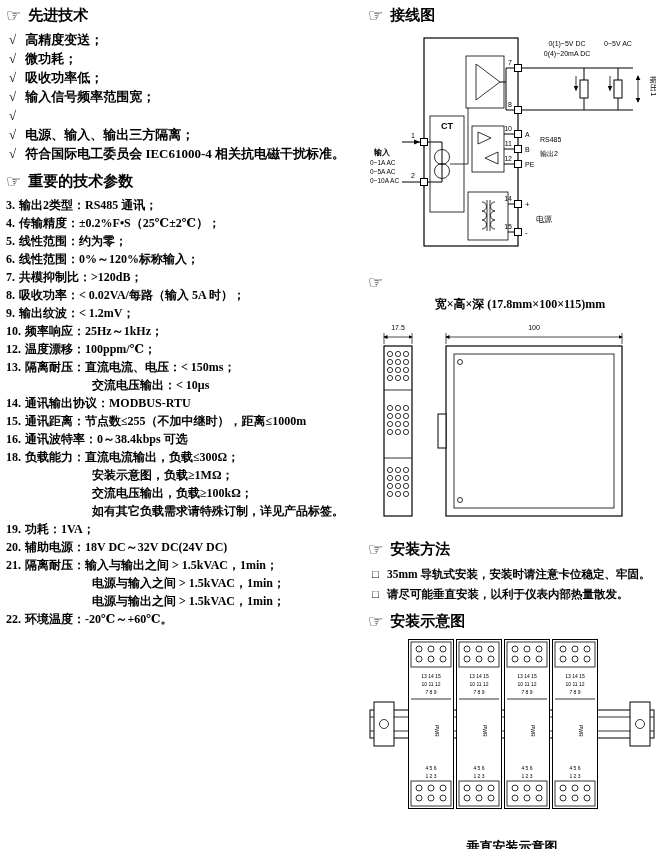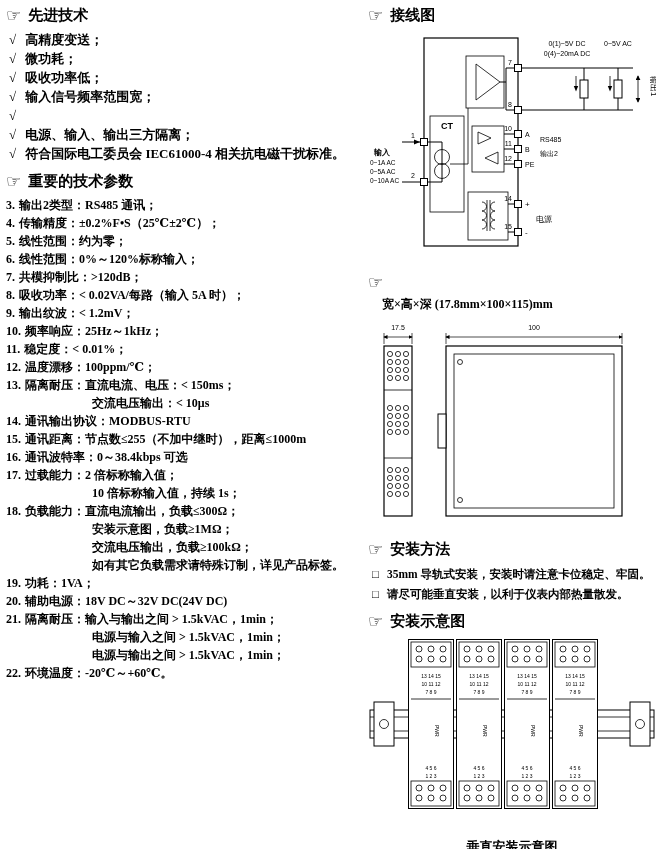--- a/index.html
+++ b/index.html
@@ -19,21 +19,21 @@
   .feat-row { display:flex; gap:9px; }
   .fcheck   { flex:none; }
 
   .params { font-size:12px; font-weight:bold; line-height:18px; }
   .p-row, .p-cont { white-space:pre-wrap; }
   .p-num  { margin-right:4px; }
   .p-cont  { padding-left:86px; }
   .p-cont2 { padding-left:118px; }
 
   .mt8 { margin-top:8px; }
-  .size-text { font-size:12px; font-weight:bold; margin:3px 0 5px 14px; }
+  .size-text { font-size:12px; font-weight:bold; margin:3px 0 5px 14px;text-align:center; }
   .install-items { font-size:11.5px; font-weight:bold; line-height:20px; margin:0 0 6px 4px; }
   .inst-row { display:flex; gap:8px; }
   .caption { font-size:13px; font-weight:bold; text-align:center; width:288px; margin-top:20px; }
 
   svg text { font-family:"Liberation Sans","DejaVu Sans",sans-serif; fill:#000; }
   .t5  { font-size:5px; }
   .t65 { font-size:6.5px; }
   .t7  { font-size:7px; }
   .t8  { font-size:8px; }
   .t8b { font-size:8px; font-weight:bold; }
@@ -123,23 +123,20 @@
       </div>
 
       <div class="p-item">
         <div class="p-row"><span class="p-num">9.</span><span class="p-label">输出纹波：</span><span>&lt; 1.2mV；</span></div>
       </div>
 
       <div class="p-item">
         <div class="p-row"><span class="p-num">10.</span><span class="p-label">频率响应：</span><span>25Hz～1kHz；</span></div>
       </div>
 
-      <div class="p-item">
-        <div class="p-row"><span class="p-num">11.</span><span class="p-label">稳定度：</span><span>&lt; 0.01%；</span></div>
-      </div>
 
       <div class="p-item">
         <div class="p-row"><span class="p-num">12.</span><span class="p-label">温度漂移：</span><span>100ppm/℃；</span></div>
       </div>
 
       <div class="p-item">
         <div class="p-row"><span class="p-num">13.</span><span class="p-label">隔离耐压：</span><span>直流电流、电压：&lt; 150ms；</span></div>
         <div class="p-cont">交流电压输出：&lt; 10μs</div>
       </div>
 
@@ -148,24 +145,20 @@
       </div>
 
       <div class="p-item">
         <div class="p-row"><span class="p-num">15.</span><span class="p-label">通讯距离：</span><span>节点数≤255（不加中继时），距离≤1000m</span></div>
       </div>
 
       <div class="p-item">
         <div class="p-row"><span class="p-num">16.</span><span class="p-label">通讯波特率：</span><span>0～38.4kbps 可选</span></div>
       </div>
 
-      <div class="p-item">
-        <div class="p-row"><span class="p-num">17.</span><span class="p-label">过载能力：</span><span>2 倍标称输入值；</span></div>
-        <div class="p-cont">10 倍标称输入值，持续 1s；</div>
-      </div>
 
       <div class="p-item">
         <div class="p-row"><span class="p-num">18.</span><span class="p-label">负载能力：</span><span>直流电流输出，负载≤300Ω；</span></div>
         <div class="p-cont">安装示意图，负载≥1MΩ；</div>
         <div class="p-cont">交流电压输出，负载≥100kΩ；</div>
         <div class="p-cont">如有其它负载需求请特殊订制，详见产品标签。</div>
       </div>
 
       <div class="p-item">
         <div class="p-row"><span class="p-num">19.</span><span class="p-label">功耗：</span><span>1VA；</span></div>

